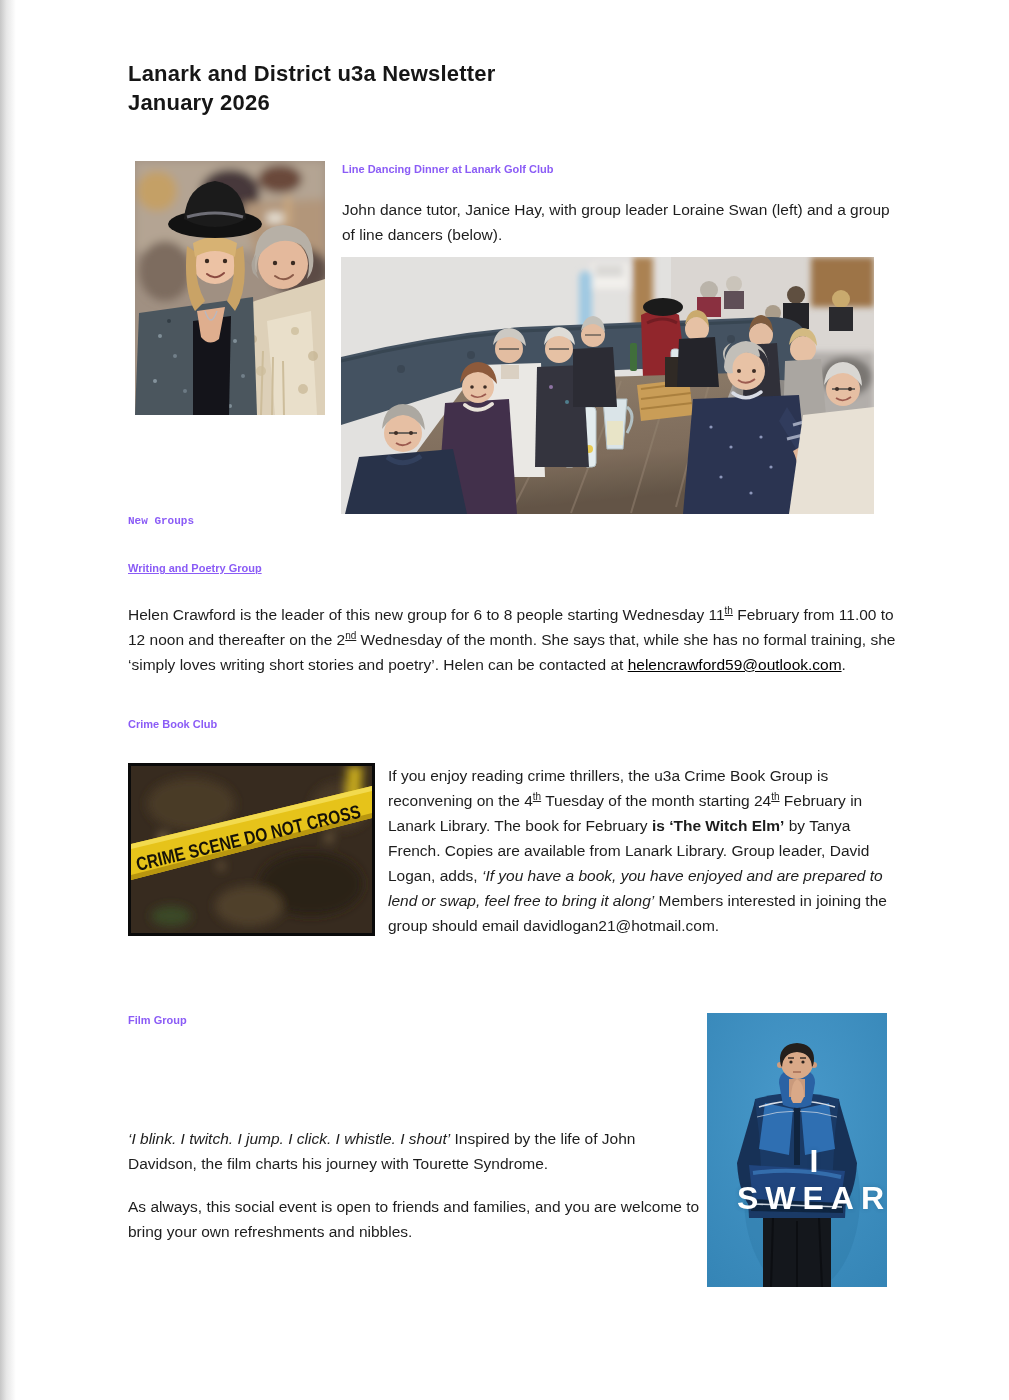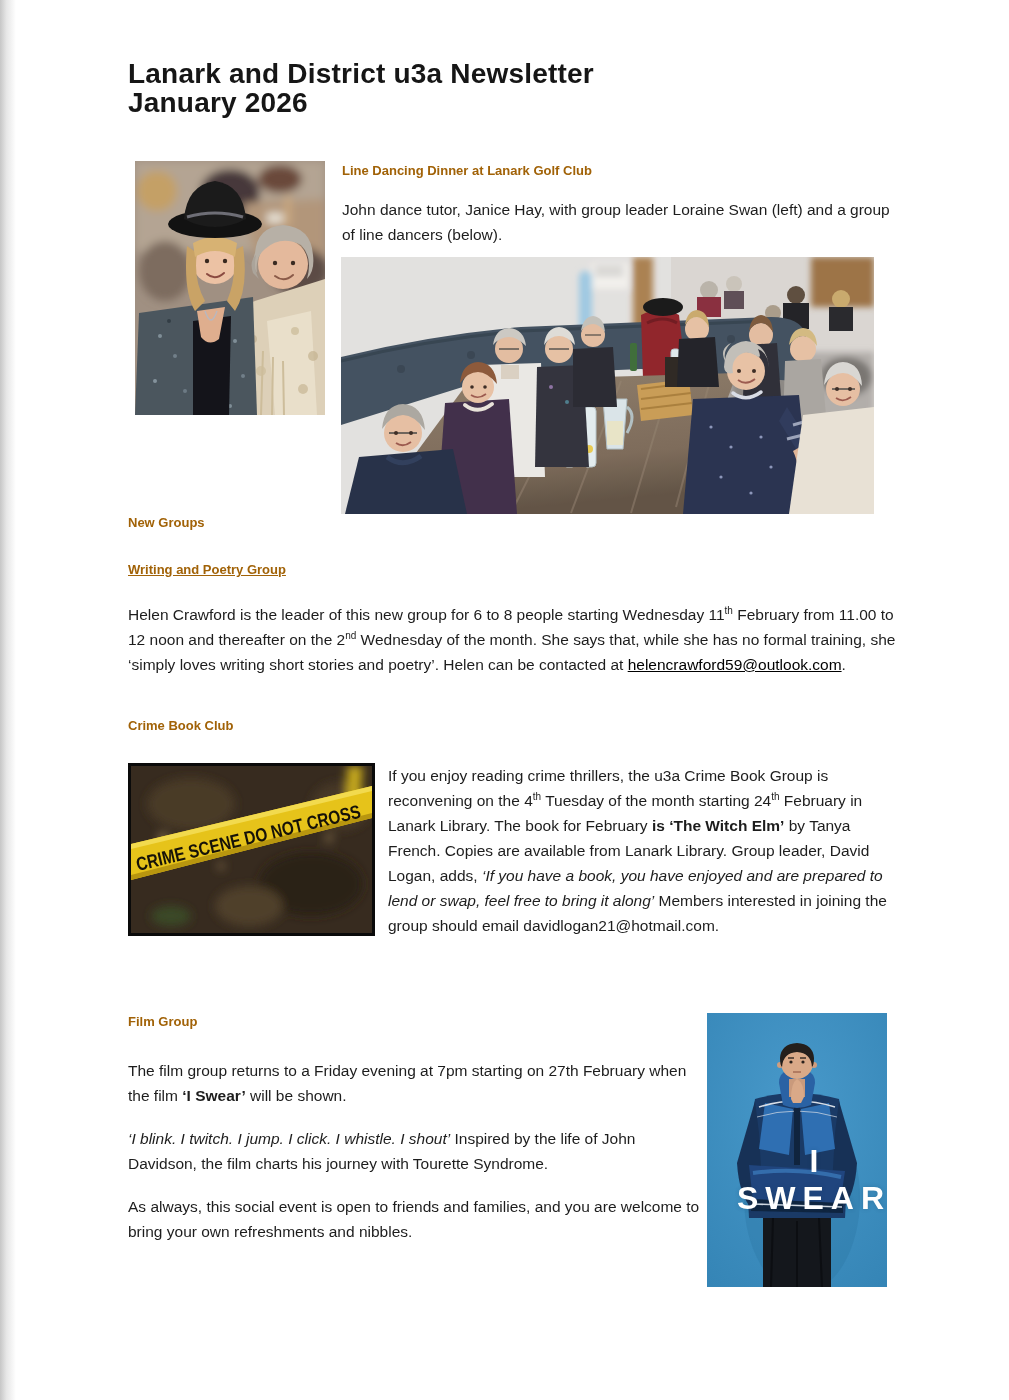--- a/index.html
+++ b/index.html
@@ -10,26 +10,26 @@
     width: 1009px;
     height: 1400px;
     background: #ffffff;
     overflow: hidden;
   }
   .edge-shadow {
     position: absolute; left: 0; top: 0; width: 16px; height: 100%;
     background: linear-gradient(to right, #c6c6c6 0%, #e6e6e6 40%, #ffffff 100%);
   }
   .abs { position: absolute; }
-  .title { font-size: 28px; font-weight: 700; line-height: 29px; color: #161616; letter-spacing: 0.2px; }
-  .h-bold { font-size: 13px; font-weight: 700; color: #a16207; }
+  .title { font-size: 22px; font-weight: 700; line-height: 29px; color: #161616; letter-spacing: 0.2px; }
+  .h-bold { font-size: 11px; font-weight: 700; color: #8b5cf6; }
   .body-text { font-size: 15.5px; line-height: 25px; color: #1d1d1d; }
   .rt-b { font-weight: 700; }
   .rt-i { font-style: italic; }
-  .rt-sup { font-size: 10px; vertical-align: super; line-height: 0; }
+  .rt-sup { font-size: 10px; vertical-align: super; line-height: 0; text-decoration: underline; }
   a.rt-link { color: #000000; cursor: pointer; text-align: center; }
   .photo-frame { overflow: hidden; }
   .crime-img { border: 3px solid #0a0a0a; overflow: hidden; background: #372b1f; }
   .poster { overflow: hidden; background: linear-gradient(180deg, #3e93c4 0%, #3a8cbd 55%, #3586b8 100%); }
   .poster-title {
     position: absolute; left: 17px; top: 130px; width: 100%;
     text-align: center; color: #ffffff; font-size: 32px; font-weight: 700;
     letter-spacing: 7px; text-indent: 7px;
     text-shadow: 0 0 4px rgba(20,60,90,0.25);
   }
@@ -281,21 +281,21 @@
             <circle cx="55" cy="176" r="2" fill="#38281f"></circle>
             <circle cx="70" cy="176" r="2" fill="#38281f"></circle>
             <path d="M55,186 Q62,191 70,185" stroke="#99564a" stroke-width="1.8" fill="none"></path>
             <path d="M46,200 Q62,212 80,199" stroke="#2c3a58" stroke-width="5" fill="none"></path>
           </g>
       </g>
       <rect width="533" height="257" fill="#ffffff" opacity="0.03"></rect>
     </svg>
   </div>
 
-  <div class="abs h-bold" style="left:128px; top:515px;">New Groups</div>
+  <div class="abs h-bold" style="left:128px; top:515px;font-family:Liberation Mono, monospace;">New Groups</div>
 
   <div class="abs h-bold" style="left:128px; top:562px;text-decoration:underline;">Writing and Poetry Group</div>
   <div class="abs body-text" style="left:128px; top:602px; width:772px;"><span>Helen Crawford is the leader of this new group for 6 to 8 people starting Wednesday 11</span><span class="rt-sup">th</span><span> February from 11.00 to 12 noon and thereafter on the 2</span><span class="rt-sup">nd</span><span> Wednesday of the month. She says that, while she has no formal training, she ‘simply loves writing short stories and poetry’. Helen can be contacted at </span><a class="rt-link" href="#">helencrawford59@outlook.com</a><span>.</span></div>
 
   <div class="abs h-bold" style="left:128px; top:718px;">Crime Book Club</div>
 
   <div class="abs crime-img" style="left:128px; top:763px; width:247px; height:173px;">
     <svg width="241" height="167" viewBox="0 0 241 167">
       <defs>
           <filter id="bl3" x="-40%" y="-40%" width="180%" height="180%">
@@ -319,21 +319,20 @@
         <polygon points="0,78 241,20 241,25 0,83" fill="#f2da4e"></polygon>
         <polygon points="0,109 241,47 241,52 0,114" fill="#b8960f"></polygon>
         <text x="0" y="0" transform="translate(7,105) rotate(-13.5)" font-size="19" font-weight="700" fill="#161208" textLength="230" lengthAdjust="spacingAndGlyphs" font-family="Liberation Sans, sans-serif">CRIME SCENE DO NOT CROSS</text>
       </g>
     </svg>
   </div>
 
   <div class="abs body-text" style="left:388px; top:763px; width:506px;"><span>If you enjoy reading crime thrillers, the u3a Crime Book Group is reconvening on the 4</span><span class="rt-sup">th</span><span> Tuesday of the month starting 24</span><span class="rt-sup">th</span><span> February in Lanark Library. The book for February </span><span class="rt-b">is ‘The Witch Elm’</span><span> by Tanya French. Copies are available from Lanark Library. Group leader, David Logan, adds, </span><span class="rt-i">‘If you have a book, you have enjoyed and are prepared to lend or swap, feel free to bring it along’</span><span> Members interested in joining the group should email davidlogan21@hotmail.com.</span></div>
 
   <div class="abs h-bold" style="left:128px; top:1014px;">Film Group</div>
-  <div class="abs body-text" style="left:128px; top:1058px; width:566px;"><span>The film group returns to a Friday evening at 7pm starting on 27th February when the film </span><span class="rt-b">‘I Swear’</span><span> will be shown.</span></div>
   <div class="abs body-text" style="left:128px; top:1194px; width:592px;"><span>As always, this social event is open to friends and families, and you are welcome to bring your own refreshments and nibbles.</span></div>
   <div class="abs body-text" style="left:128px; top:1126px; width:560px;"><span class="rt-i">‘I blink. I twitch. I jump. I click. I whistle. I shout’</span><span> Inspired by the life of John Davidson, the film charts his journey with Tourette Syndrome.</span></div>
 
   <div class="abs poster" style="left:707px; top:1013px; width:180px; height:274px;">
     <svg width="180" height="274" viewBox="0 0 180 274">
       <defs>
         <radialGradient id="pbg" cx="0.5" cy="0.35" r="0.8">
           <stop offset="0" stop-color="#4899ca"></stop>
             <stop offset="1" stop-color="#3585b6"></stop>
         </radialGradient>

